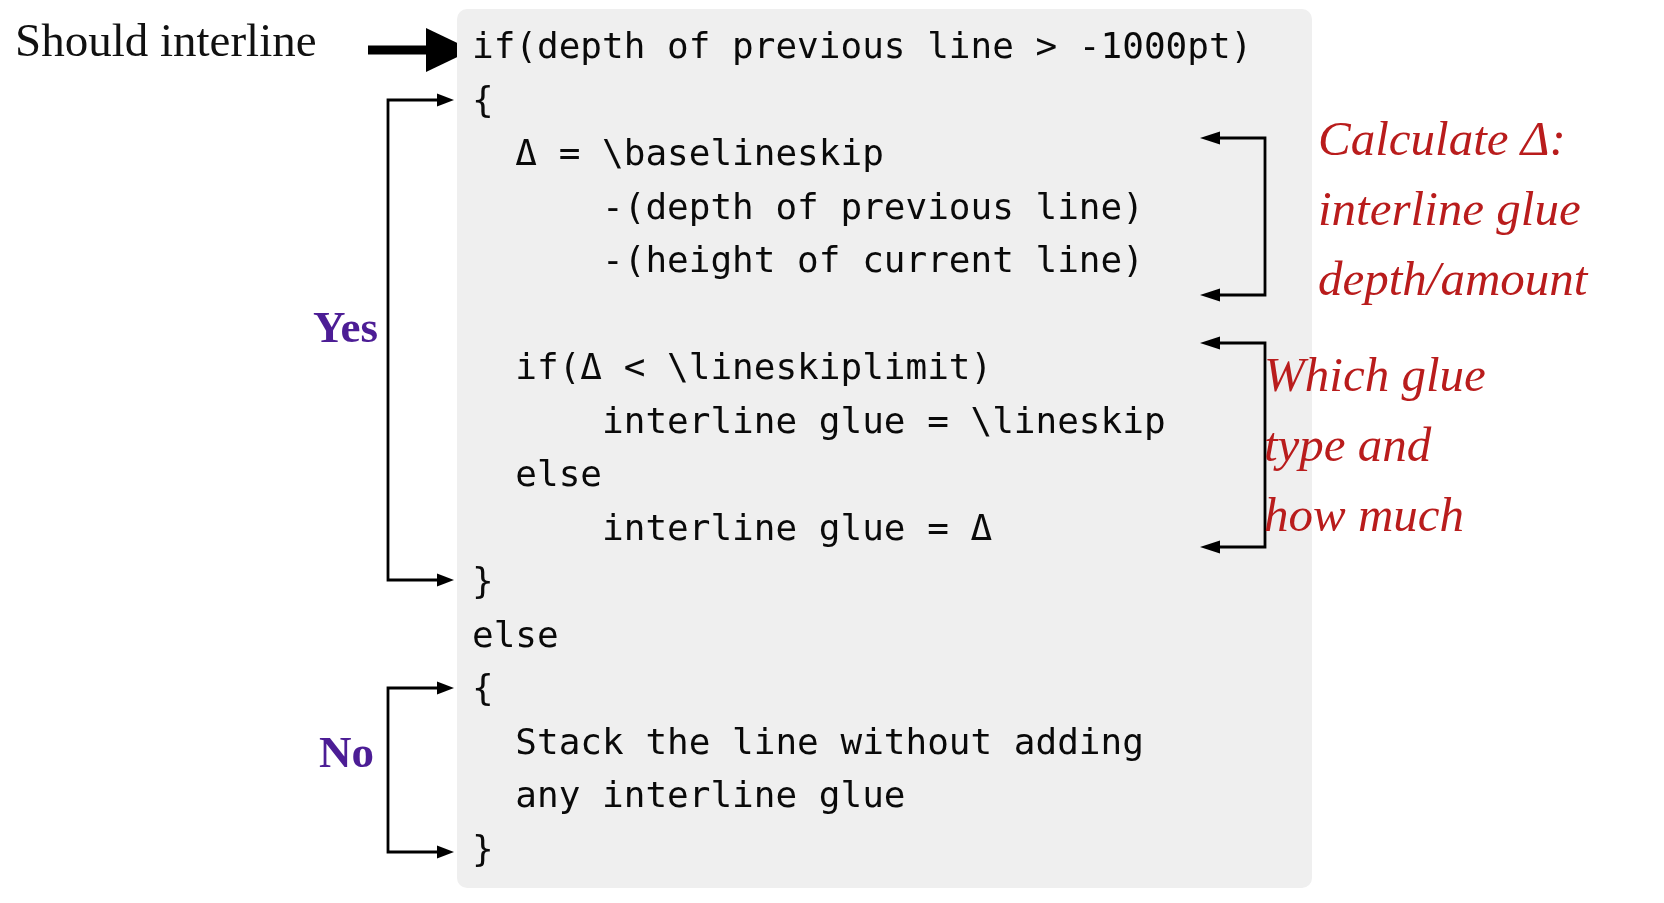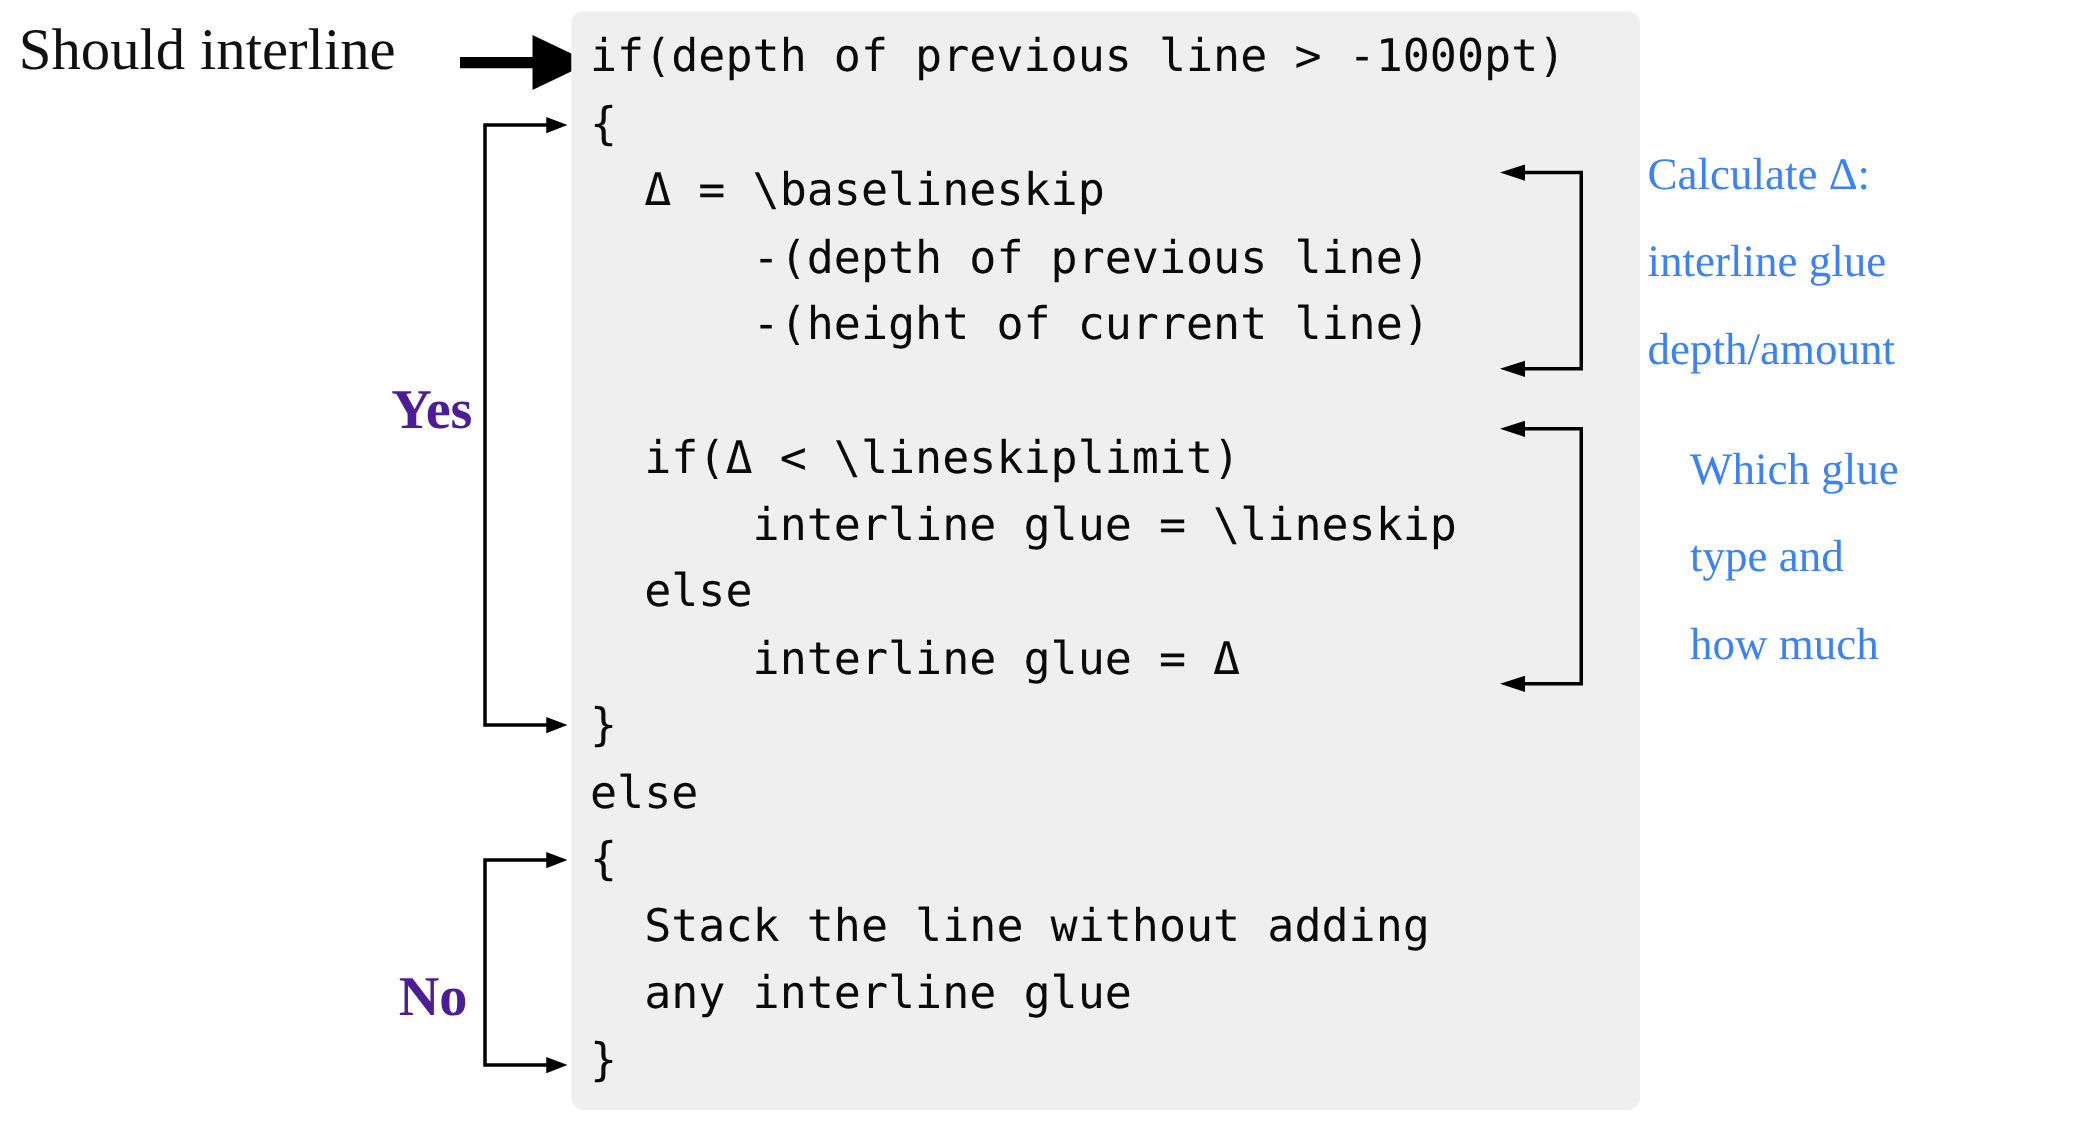--- a/index.html
+++ b/index.html
@@ -30,21 +30,21 @@
   .question span { display: block; }
   .branch-label {
     position: absolute;
     font-size: 45px;
     font-weight: bold;
     color: #4c1d95;
     text-align: right;
     width: 90px;
   }
   .branch-label.yes { left: 288px; top: 301px; }
-  .branch-label.no  { left: 284px; top: 726px; margin-top: 45px; }
+  .branch-label.no  { left: 284px; top: 726px; }
   .code-panel {
     position: absolute;
     left: 457px;
     top: 9px;
     width: 855px;
     height: 879px;
     background: #efefef;
     border-radius: 10px;
   }
   pre.code {
@@ -53,28 +53,29 @@
     top: 19px;
     margin: 0;
     font-family: "DejaVu Sans Mono", monospace;
     font-size: 36px;
     line-height: 53.5px;
     white-space: pre;
     color: #0a0a0a;
   }
   .annot {
     position: absolute;
-    font-size: 36px;
+    font-size: 49px;
     line-height: 70px;
-    color: #3b82f6;
+    color: #b91c1c;
     white-space: nowrap;
+    font-style: italic;
   }
   .annot span { display: block; }
   .annot.calc  { left: 1318px; top: 104px; }
-  .annot.which { left: 1352px; top: 340px; }
+  .annot.which { left: 1264px; top: 340px; }
   svg.arrow { position: absolute; }
   svg.arrow path { fill: none; stroke: #000000; stroke-width: 2.8px; }
   svg.arrow polygon { fill: #000000; stroke: none; }
   svg.arrow .thick { stroke: #000000; stroke-width: 9px; }
 </style>
 </head>
 <body>
 
 <div class="canvas">
 

